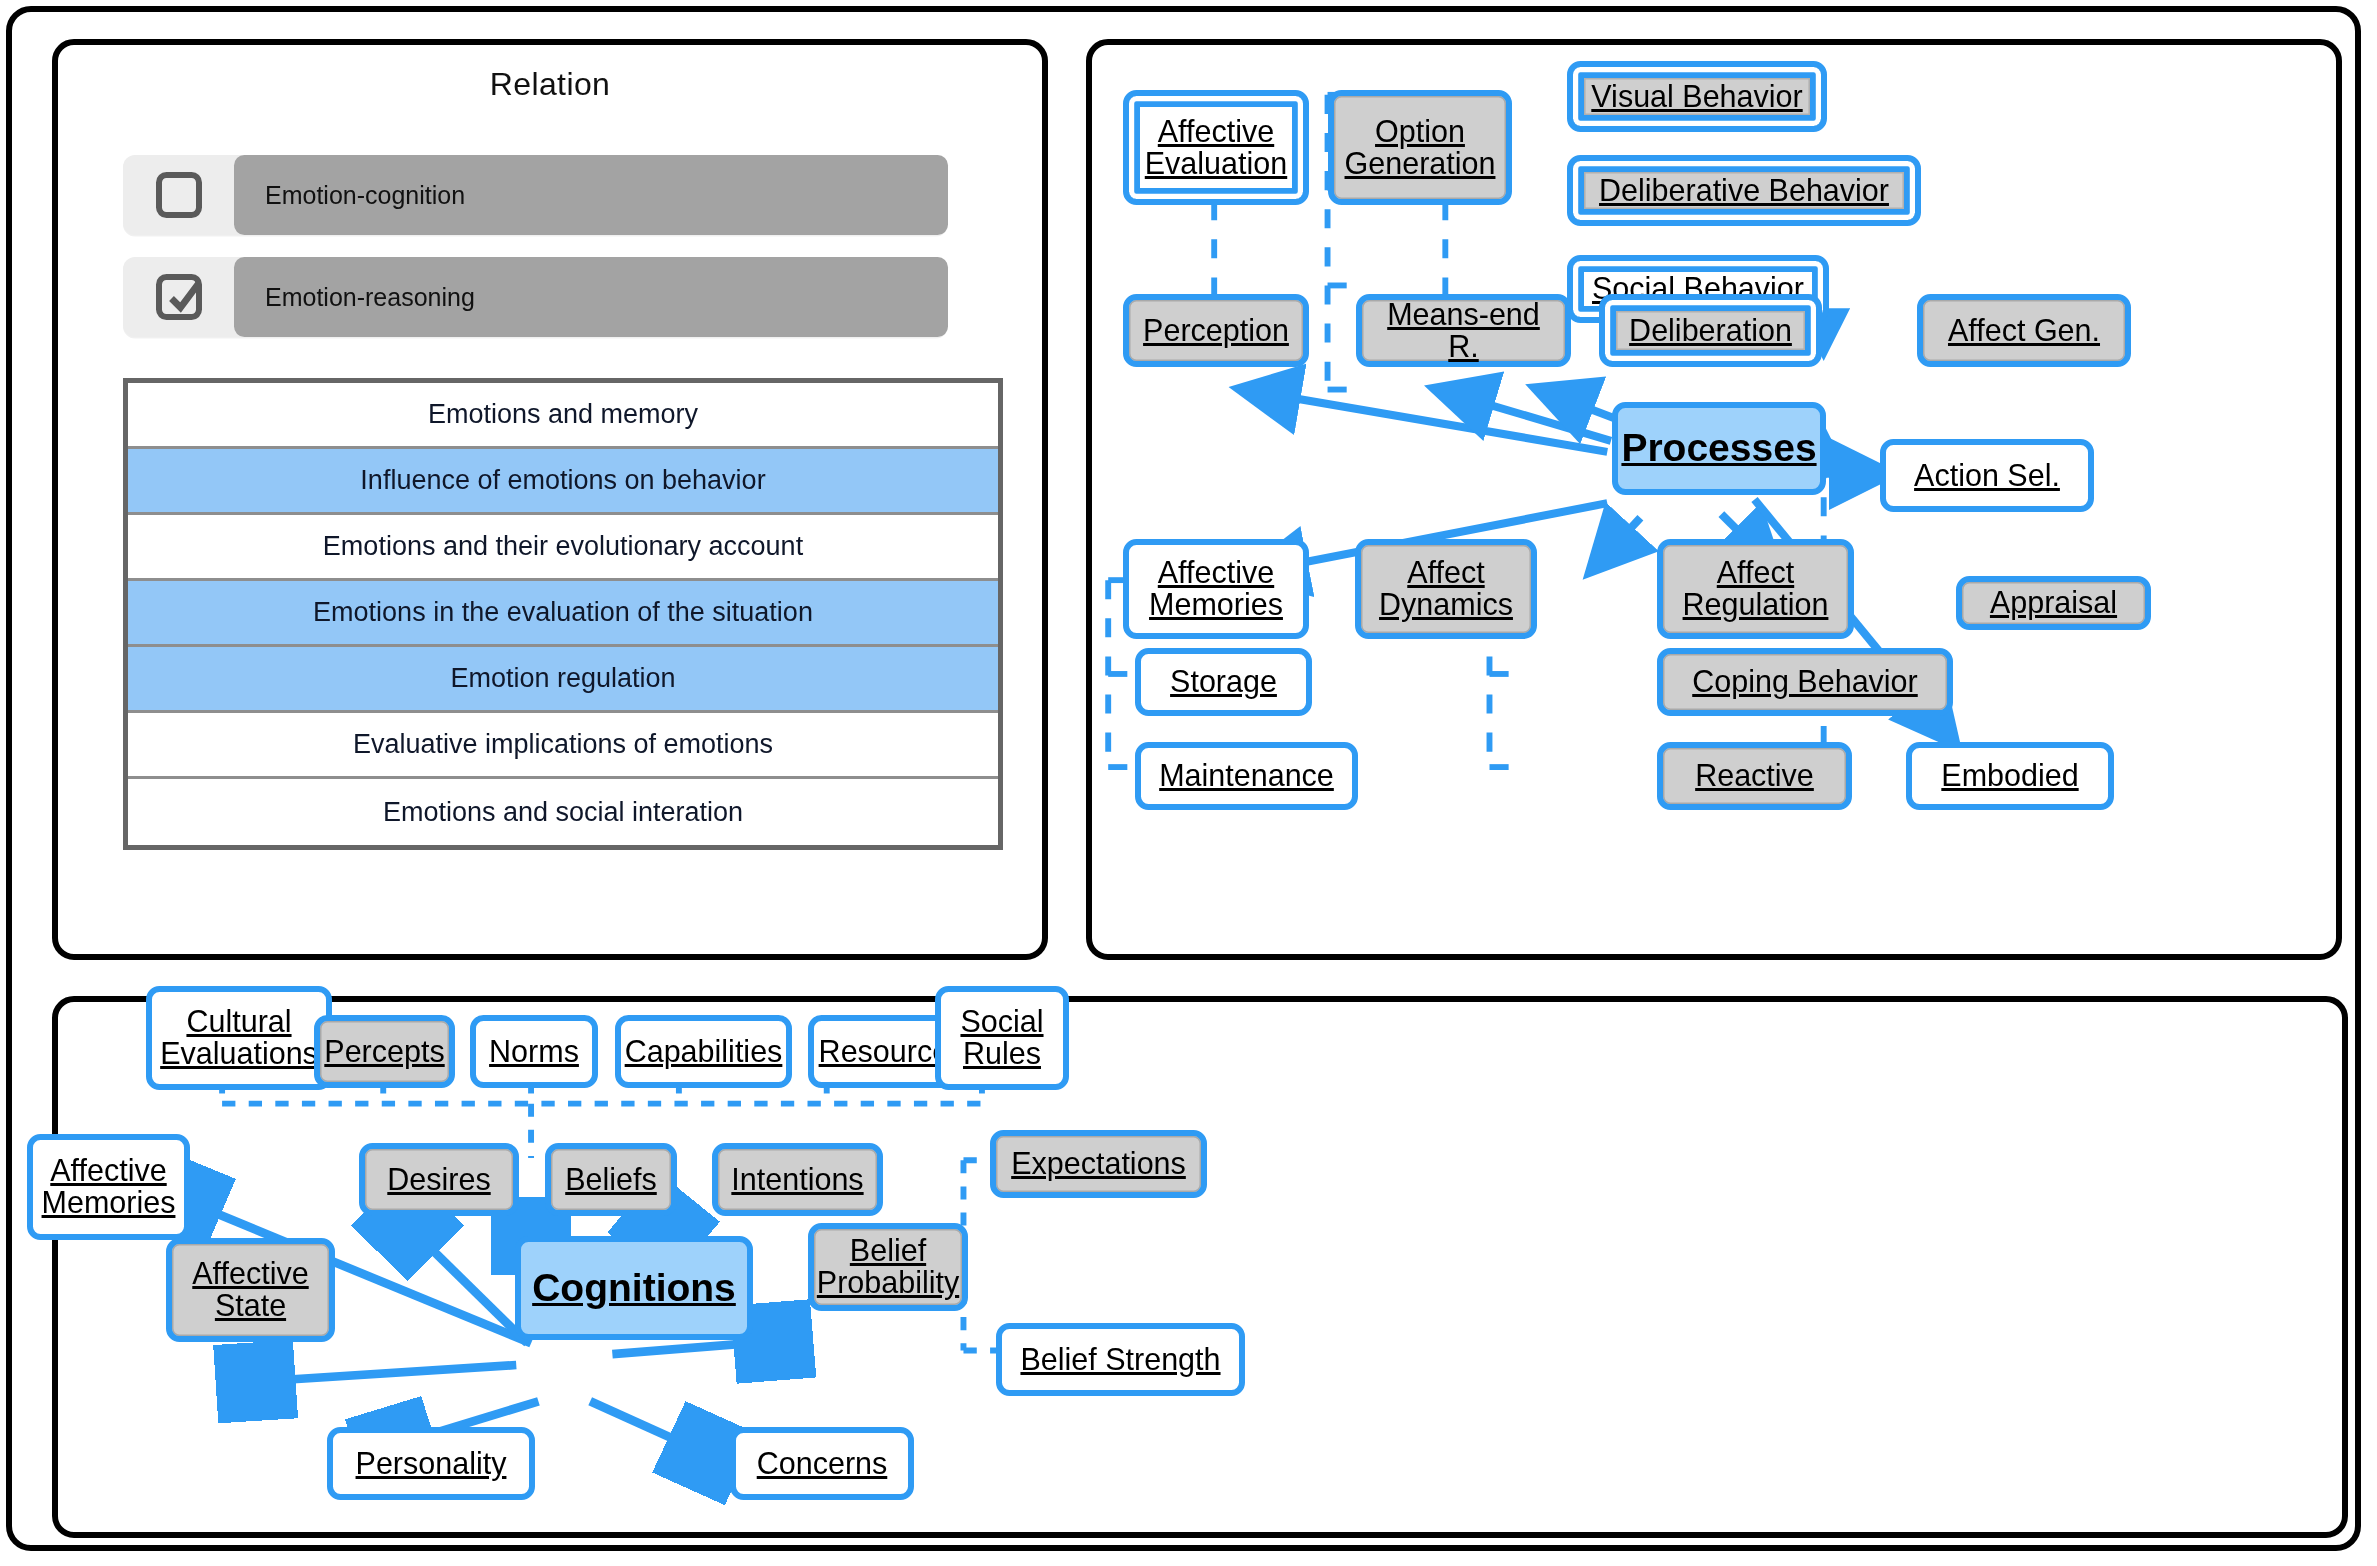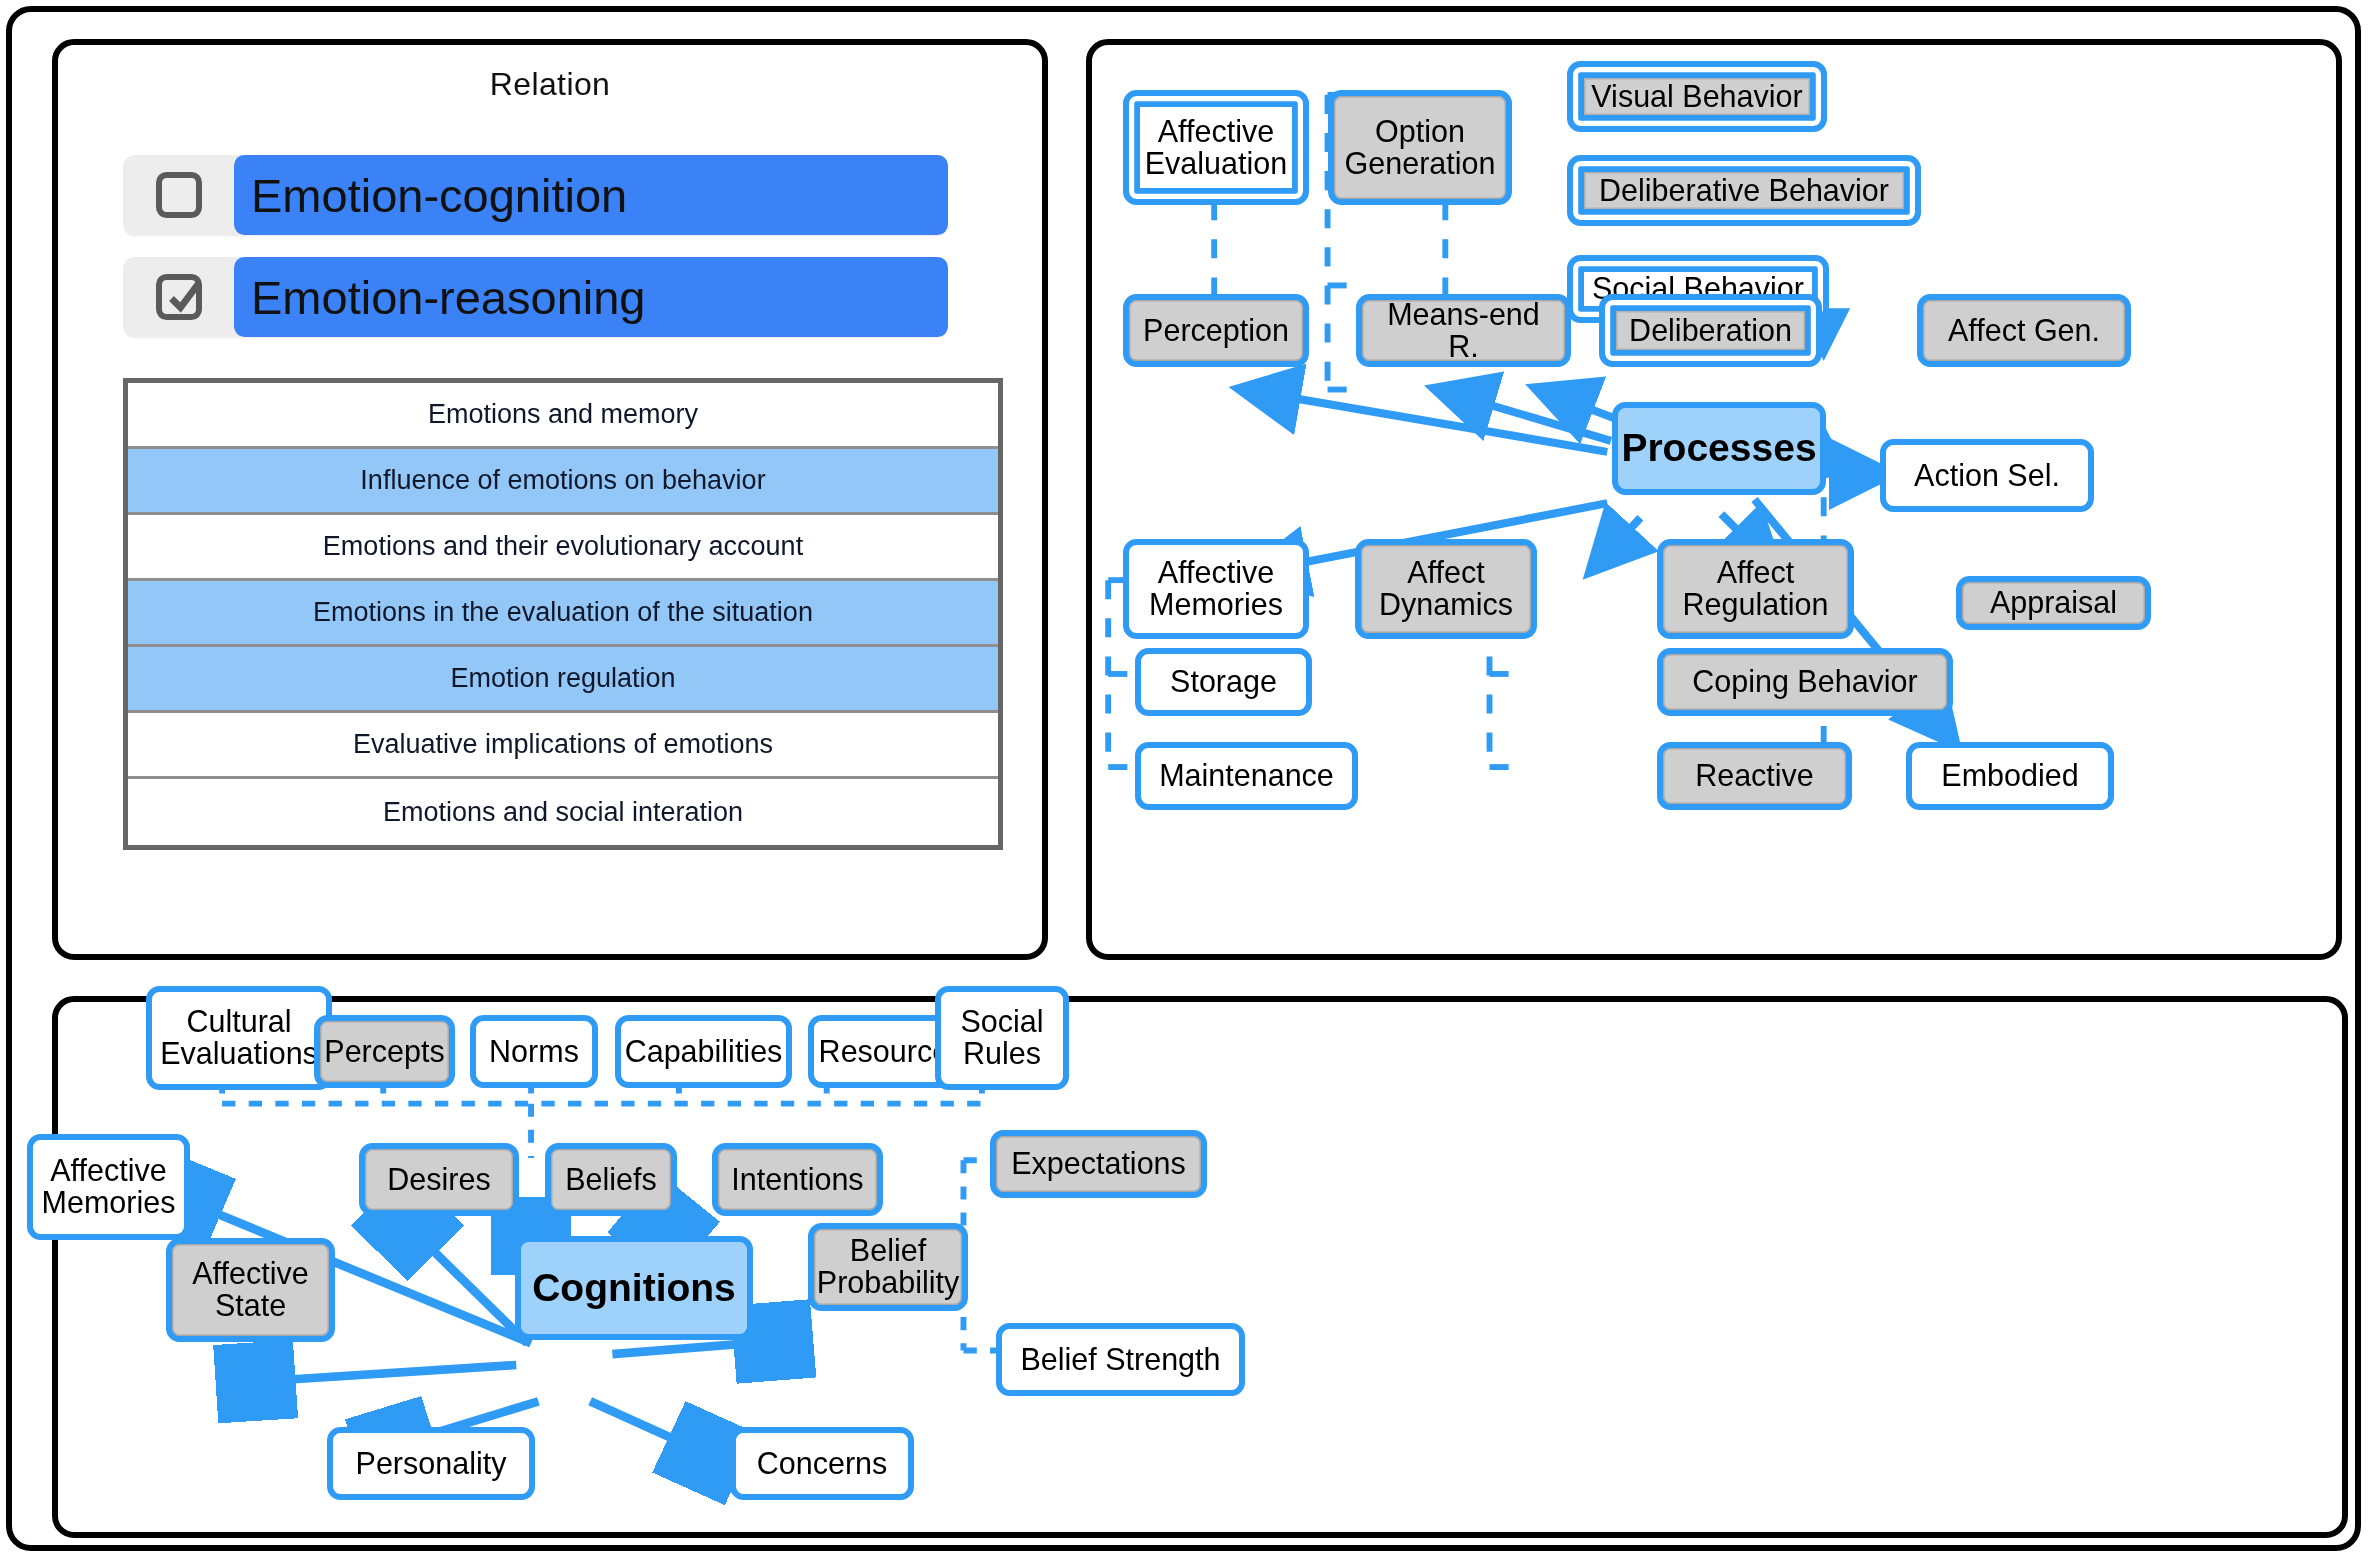--- a/index.html
+++ b/index.html
@@ -18,43 +18,43 @@
 
   
   .legend-title{position:absolute;left:0;top:21px;width:100%;text-align:center;
     font-size:32px;color:#111;letter-spacing:0.4px;}
   .legend-row{position:absolute;left:65px;width:825px;height:80px;
     background:#ededed;border-radius:12px;display:flex;align-items:stretch;
     box-shadow:0 1.5px 0 rgba(0,0,0,0.06);}
   #legend-row-0{top:110px;}
   #legend-row-1{top:212px;}
   .legend-check-cell{width:111px;display:flex;align-items:center;justify-content:center;}
-  .legend-label-cell{flex:1;background:#3b82f6;border-radius:10.4px;display:flex;align-items:center;
-    padding-left:17px;font-size:47px;color:#111;}
+  .legend-label-cell{flex:1;background:#a3a3a3;border-radius:10.4px;display:flex;align-items:center;
+    padding-left:31px;font-size:25px;color:#111;}
   .cbx{width:46px;height:46px;border:6px solid #5a5a5a;border-radius:10.4px;
     position:relative;box-sizing:border-box;background:transparent;}
   .cbx .tick{position:absolute;left:5.2px;top:-1.5px;width:36px;height:36px;}
 
   
   .rel-table{position:absolute;left:65px;top:333px;width:880px;
     border:5.2px solid #666;box-sizing:border-box;background:#fff;}
   .rel-row{height:66px;display:flex;align-items:center;justify-content:center;
     border-bottom:3px solid #8e8e8e;font-size:27px;color:#0f172a;box-sizing:border-box;}
   .rel-row:last-child{border-bottom:none;}
   .rel-row.hl{background:#93c7f7;}
 
   
   .nd{position:absolute;box-sizing:border-box;border:6.7px solid #2f9bf4;border-radius:13.4px;
     background:#fff;display:flex;align-items:center;justify-content:center;text-align:center;
     font-size:30.5px;line-height:1.04;color:#000;padding:1.5px 6px;}
   .nd.grey{background:#cfcfcf;box-shadow:inset 0 0 0 1.5px rgba(0,0,0,0.18);}
   .nd.blue{background:#9ed2fb;font-weight:bold;font-size:39px;}
   .nd.dbl{box-shadow:inset 0 0 0 5.2px #fff, inset 0 0 0 11px #2f9bf4;}
   .nd.dbl.grey{box-shadow:inset 0 0 0 5.2px #fff, inset 0 0 0 11px #2f9bf4, inset 0 0 0 12.6px rgba(0,0,0,0.15);}
-  .nd span{display:block;}
+  .nd span{display:block;text-decoration:underline;}
 
   svg.edges{position:absolute;left:0;top:0;width:100%;height:100%;overflow:visible;pointer-events:none;}
 </style>
 </head>
 <body>
 
 <div id="root">
 
   <div class="outer-frame"></div>
 

